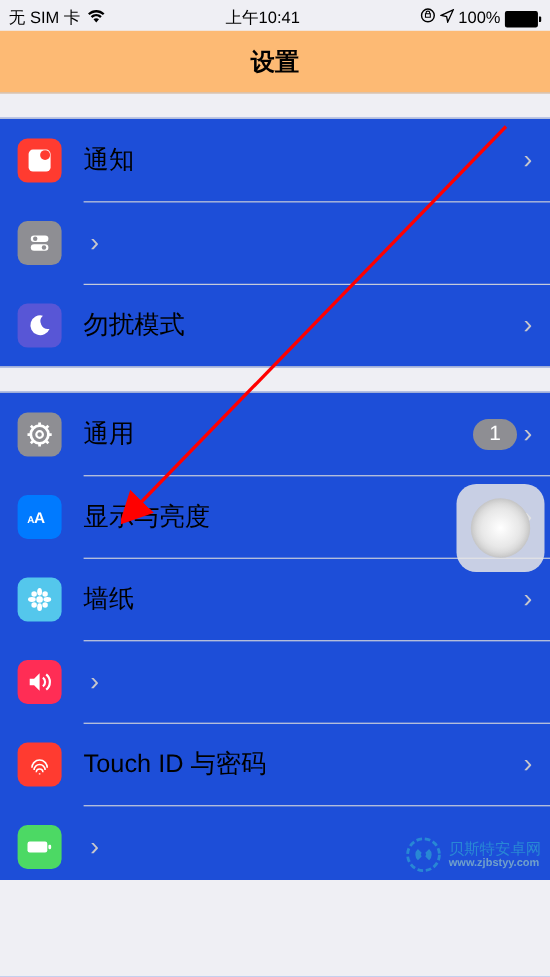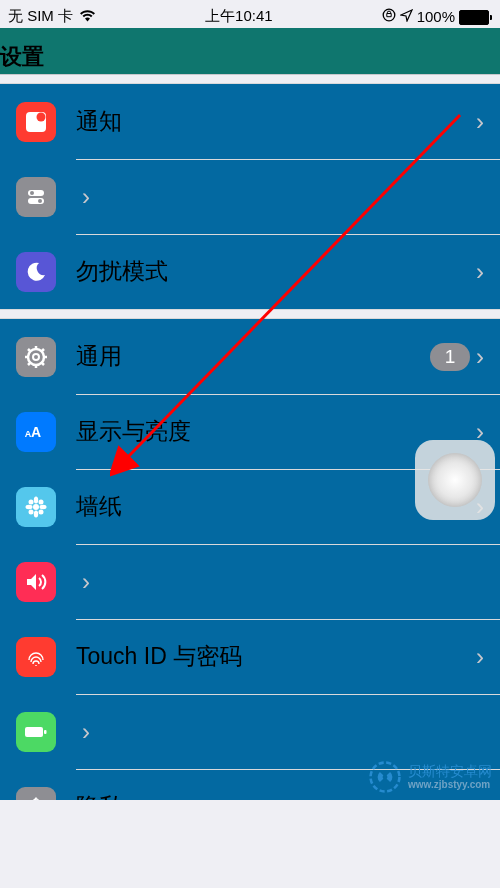--- a/index.html
+++ b/index.html
@@ -1,22 +1,22 @@
 <!DOCTYPE html>
 <html><head>
 <meta charset="utf-8">
 <style>
   html,body{margin:0;padding:0;font-family:-apple-system,"Helvetica Neue",Arial,sans-serif;background:#efeff4;-webkit-font-smoothing:antialiased}
   .screen{width:500px;height:800px;position:relative;background:#efeff4;overflow:hidden}
   .status-bar{height:24px;display:flex;align-items:center;justify-content:space-between;padding:4px 8px 0;font-size:15px;font-weight:500;color:#000}
   .status-left{display:flex;align-items:center;gap:6px}
   .status-right{display:flex;align-items:flex-end;gap:4px}
-  .header{background:#0f766e;padding:14px 0 2px;border-bottom:1px solid #c8c7cc}
+  .header{background:#fdba74;text-align:center;padding:14px 0 12px;border-bottom:1px solid #c8c7cc}
   .header-title{font-size:22px;font-weight:600}
-  .group{margin-top:8px;background:#0369a1;border-top:1px solid #d9d9db;border-bottom:1px solid #d9d9db}
+  .group{margin-top:22px;background:#1d4ed8;border-top:1px solid #d9d9db;border-bottom:1px solid #d9d9db}
   .row{display:flex;align-items:center;height:75px;position:relative;padding:0 16px}
   .row+.row::before{content:"";position:absolute;left:76px;right:0;top:0;height:1px;background:#d9d9db}
   .icon{width:40px;height:40px;border-radius:9px;margin-right:20px;flex-shrink:0;display:flex;align-items:center;justify-content:center}
   .label{font-size:23px;flex:1;color:#000}
   .chevron{color:#c7c7cc;font-size:24px;font-weight:300;margin-left:6px}
   .badge{background:#8e8e93;color:#fff;border-radius:14px;min-width:40px;height:28px;display:flex;align-items:center;justify-content:center;font-size:19px;font-weight:500}
   .assistive{position:absolute;width:80px;height:80px;border-radius:18px;background:rgba(230,230,230,0.85);top:440px;right:5px;display:flex;align-items:center;justify-content:center}
   .assistive-inner{width:54px;height:54px;border-radius:50%;background:radial-gradient(circle,#fff 0%,#e8e8e8 45%,#d0d0d0 70%,#b8b8b8 100%);box-shadow:inset 0 0 6px rgba(0,0,0,0.1)}
   .watermark{position:absolute;bottom:6px;right:8px;display:flex;align-items:center;gap:6px;opacity:0.9}
   .watermark-icon{width:34px;height:34px}

